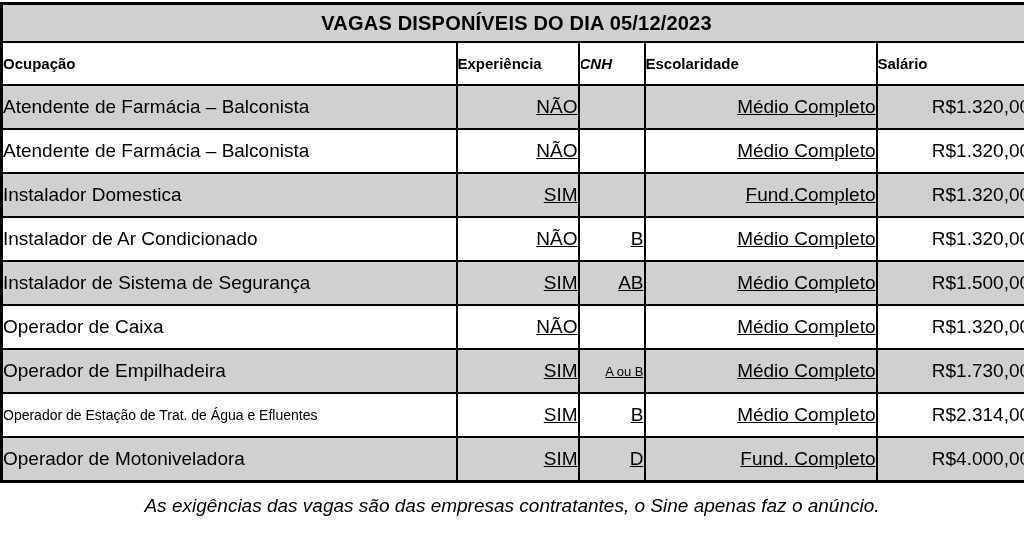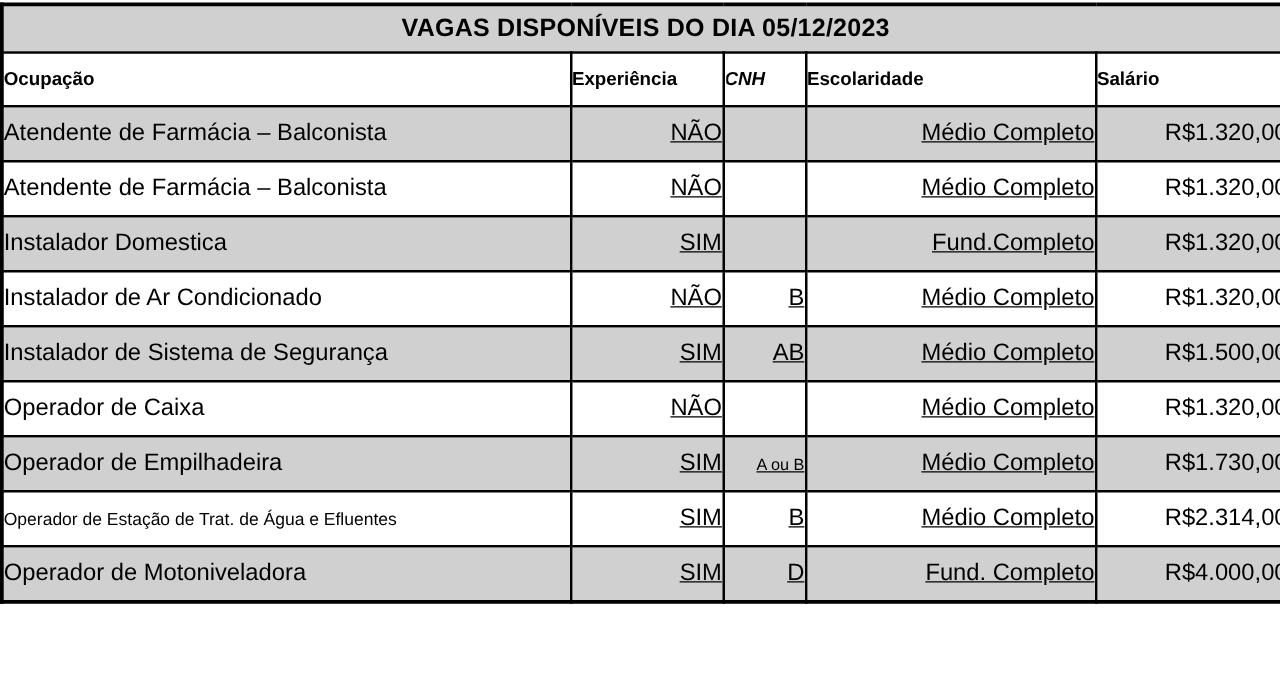--- a/index.html
+++ b/index.html
@@ -153,14 +153,15 @@
       <tr>
         <td class="col-ocupacao">Operador de Motoniveladora</td>
         <td class="col-experiencia">SIM</td>
         <td class="col-cnh">D</td>
         <td class="col-escolaridade">Fund. Completo</td>
         <td class="col-salario">R$4.000,00</td>
       </tr>
     </tbody>
   </table>
 
+  <div class="footer-note">As exigências das vagas são das empresas contratantes, o Sine apenas faz o anúncio.</div>
 
 </div>
 
 </body></html>

